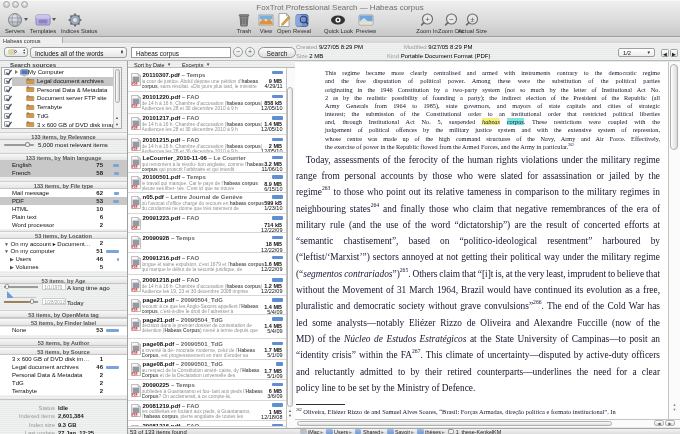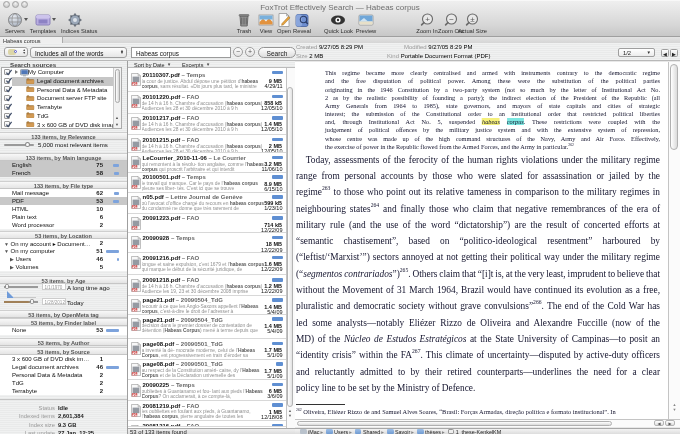--- a/index.html
+++ b/index.html
@@ -82,21 +82,21 @@
 .pbi{display:inline-block;vertical-align:top;margin-top:0.4px;}
 .pfold{display:inline-block;width:6.5px;height:4.5px;background:linear-gradient(#9fc0e8,#6f9ad0);border-radius:1px 1.5px 1px 1px;margin:0.6px 1.5px 0 2px;position:relative;}
 .psep{color:#888;margin:0 1px;}
 </style></head>
 <body>
 
 <div class="abs" id="titlebar"></div>
 <div class="abs tl" style="left:2.5px;"></div>
 <div class="abs tl" style="left:11.5px;"></div>
 <div class="abs tl" style="left:20.5px;"></div>
-<div class="abs" id="wtitle">FoxTrot Effectively Search — Habeas corpus</div>
+<div class="abs" id="wtitle">FoxTrot Professional Search — Habeas corpus</div>
 <div id="toolicons">
     <div class="abs tbi" style="left:1px;top:12px;width:28px;">
       <svg width="16" height="16" viewBox="0 0 16 16" style="display:block;margin:0 auto;">
         <defs>
           <radialGradient id="g1" cx="0.4" cy="0.3" r="0.9">
             <stop offset="0" stop-color="#e8ecf2"></stop>
             <stop offset="1" stop-color="#9aa4b4"></stop>
           </radialGradient>
         </defs>
         <circle cx="8" cy="8" r="6.5" fill="url(#g1)" stroke="#777" stroke-width="0.8"></circle>

